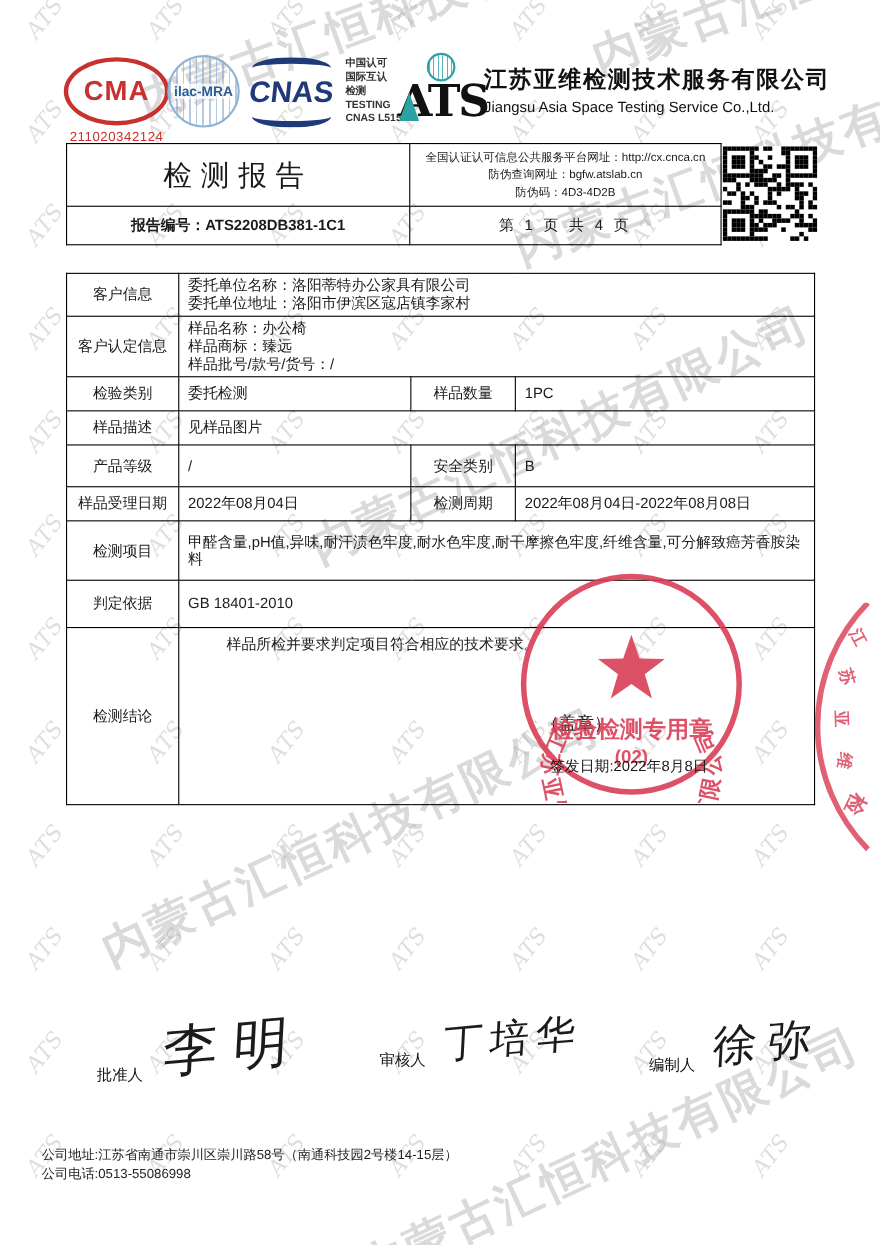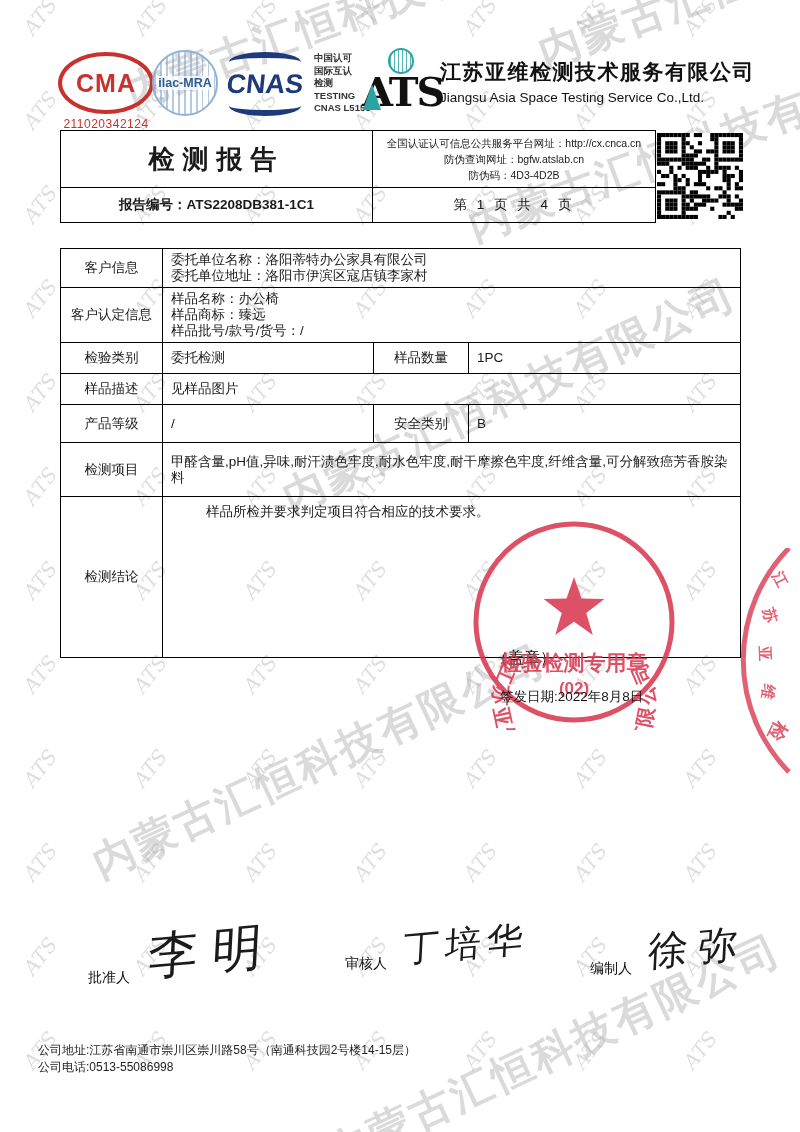--- a/index.html
+++ b/index.html
@@ -37,21 +37,21 @@
                font-family:"DejaVu Serif","Liberation Serif",serif;color:#111;letter-spacing:-2px;}
   .ats-wedge{position:absolute;left:1px;top:36px;width:0;height:0;
              border-left:9px solid transparent;border-right:9px solid transparent;border-bottom:26px solid #2ba3a5;}
   .co-cn{font-size:21px;font-weight:bold;letter-spacing:1.5px;color:#111;white-space:nowrap;}
   .co-en{font-size:13.5px;color:#111;white-space:nowrap;margin-top:4px;}
 
   
   table{border-collapse:collapse;table-layout:fixed;background:transparent;}
   td{border:1.6px solid #000;font-size:13.5px;color:#1a1a1a;vertical-align:middle;word-break:break-all;}
   .hdr-table{position:absolute;left:60px;top:130px;width:595px;}
-  .t-title{text-align:center;font-size:26px;font-weight:bold;letter-spacing:8px;}
+  .t-title{text-align:center;font-size:26px;font-weight:normal;letter-spacing:8px;}
   .t-info{font-size:10.5px;text-align:center;line-height:16px;padding:4px 2px;}
   .t-repno{text-align:center;font-weight:bold;font-size:13.5px;}
   .t-page{text-align:center;font-size:13.5px;letter-spacing:3px;}
   .main-table{position:absolute;left:60px;top:248px;width:680px;z-index:1;}
   .lbl{text-align:center;padding:2px 4px;}
   .val{padding:3px 8px;text-align:left;line-height:16px;}
   .qr-box{position:absolute;left:657px;top:133px;z-index:1;background:#fff;}
 
   
   .stamp{position:absolute;left:468px;top:518px;z-index:3;pointer-events:none;opacity:.88;}
@@ -492,23 +492,33 @@
     <tr style="height:31px">
       <td class="lbl">样品描述</td>
       <td class="val" colspan="3">见样品图片</td>
     </tr>
     <tr style="height:38px">
       <td class="lbl">产品等级</td>
       <td class="val">/</td>
       <td class="lbl">安全类别</td>
       <td class="val">B</td>
     </tr>
+    <tr style="height:31px">
+      <td class="lbl">样品受理日期</td>
+      <td class="val">2022年08月04日</td>
+      <td class="lbl">检测周期</td>
+      <td class="val">2022年08月04日-2022年08月08日</td>
+    </tr>
     <tr style="height:54px">
       <td class="lbl">检测项目</td>
       <td class="val" colspan="3">甲醛含量,pH值,异味,耐汗渍色牢度,耐水色牢度,耐干摩擦色牢度,纤维含量,可分解致癌芳香胺染料</td>
+    </tr>
+    <tr style="height:43px">
+      <td class="lbl">判定依据</td>
+      <td class="val" colspan="3">GB 18401-2010</td>
     </tr>
     <tr style="height:161px">
       <td class="lbl">检测结论</td>
       <td class="val" colspan="3" style="vertical-align:top;">
         <div style="padding-top:4px;margin-left:35px;">样品所检并要求判定项目符合相应的技术要求。</div>
       </td>
     </tr>
   </tbody>
     </table>
 

